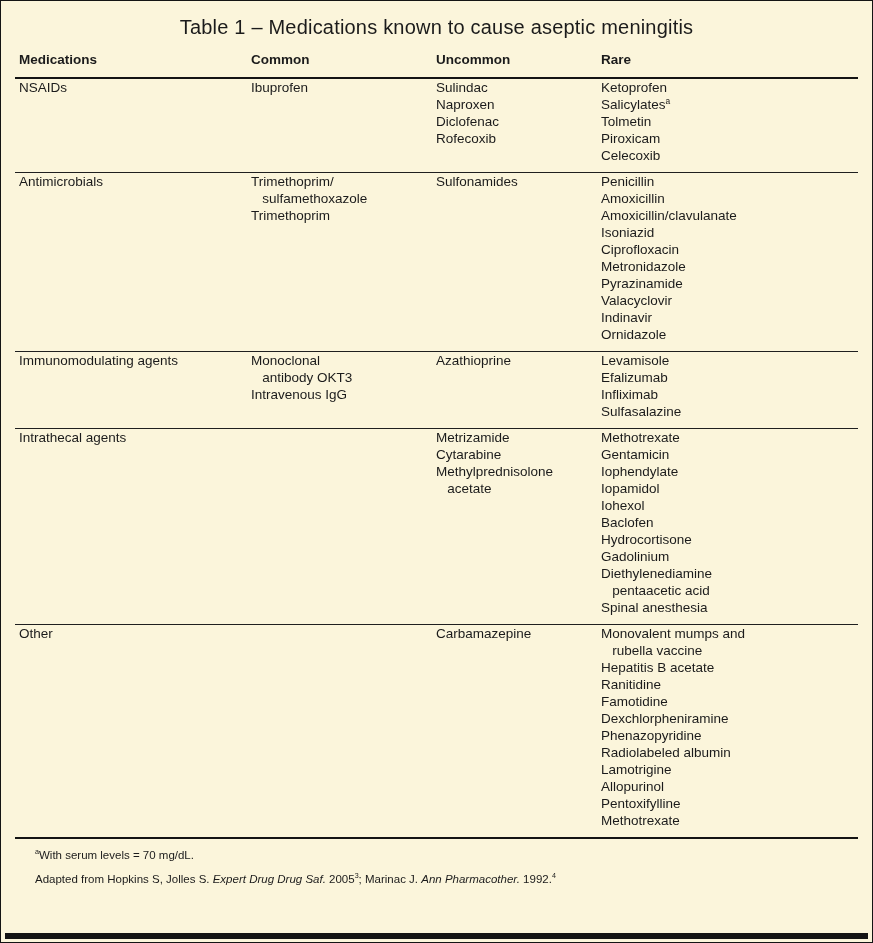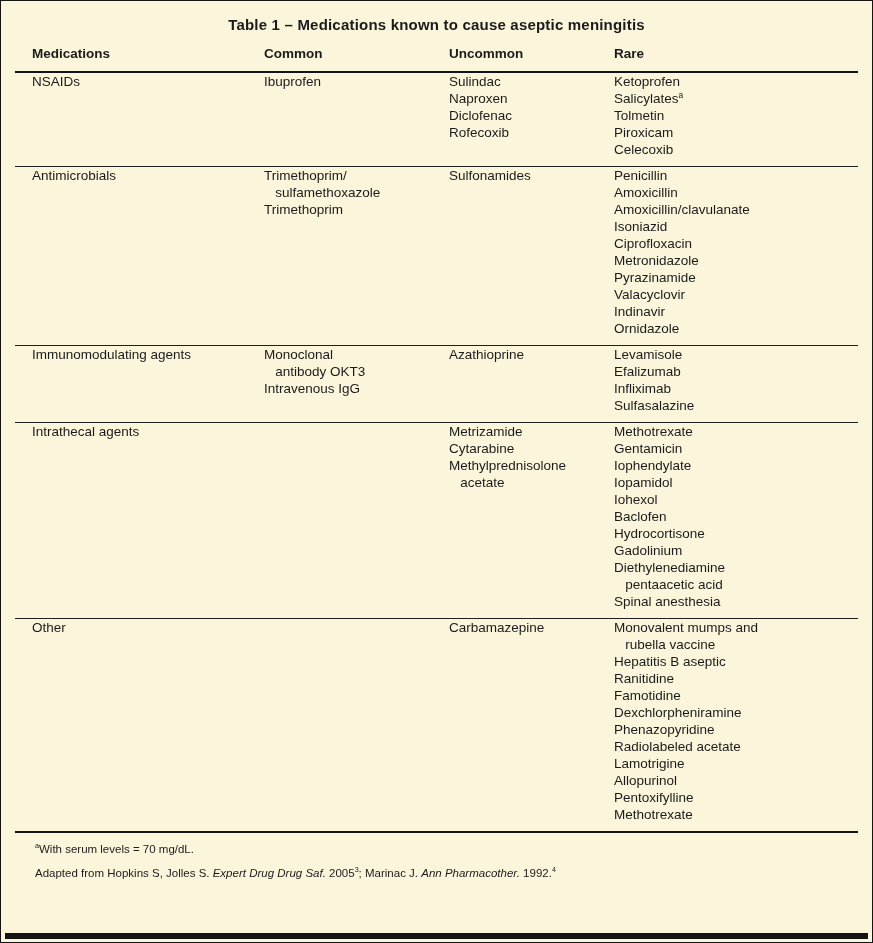--- a/index.html
+++ b/index.html
@@ -11,32 +11,31 @@
     background: #FBF5DB;
     border: 1px solid #141414;
     position: relative;
     overflow: hidden;
     font-family: "Liberation Sans", sans-serif;
     color: #1b1b1b;
   }
 
   .title {
     text-align: center;
-    font-weight: bold;
-    font-size: 15px;
+    font-weight: normal;
+    font-size: 20px;
     padding: 15px 6px 12px;
     letter-spacing: 0.2px;
   }
 
   .grid {
     display: grid;
     grid-template-columns: 232px 185px 165px 1fr;
     padding-left: 18px;
     padding-right: 18px;
-    margin-left: 13px;
   }
 
   .header {
     font-weight: bold;
     font-size: 13.5px;
     padding-bottom: 9px;
   }
 
   .rule {
     margin: 0 14px;
@@ -201,26 +200,26 @@
         <div class="cell">
           <div class="line">Other</div>
         </div>
         <div class="cell"></div>
         <div class="cell">
           <div class="line">Carbamazepine</div>
         </div>
         <div class="cell">
           <div class="line">Monovalent mumps and</div>
           <div class="line">   rubella vaccine</div>
-          <div class="line">Hepatitis B aseptic</div>
+          <div class="line">Hepatitis B acetate</div>
           <div class="line">Ranitidine</div>
           <div class="line">Famotidine</div>
           <div class="line">Dexchlorpheniramine</div>
           <div class="line">Phenazopyridine</div>
-          <div class="line">Radiolabeled acetate</div>
+          <div class="line">Radiolabeled albumin</div>
           <div class="line">Lamotrigine</div>
           <div class="line">Allopurinol</div>
           <div class="line">Pentoxifylline</div>
           <div class="line">Methotrexate</div>
         </div>
       </div>
     </div>
 
   <div class="rule medium"></div>
 

